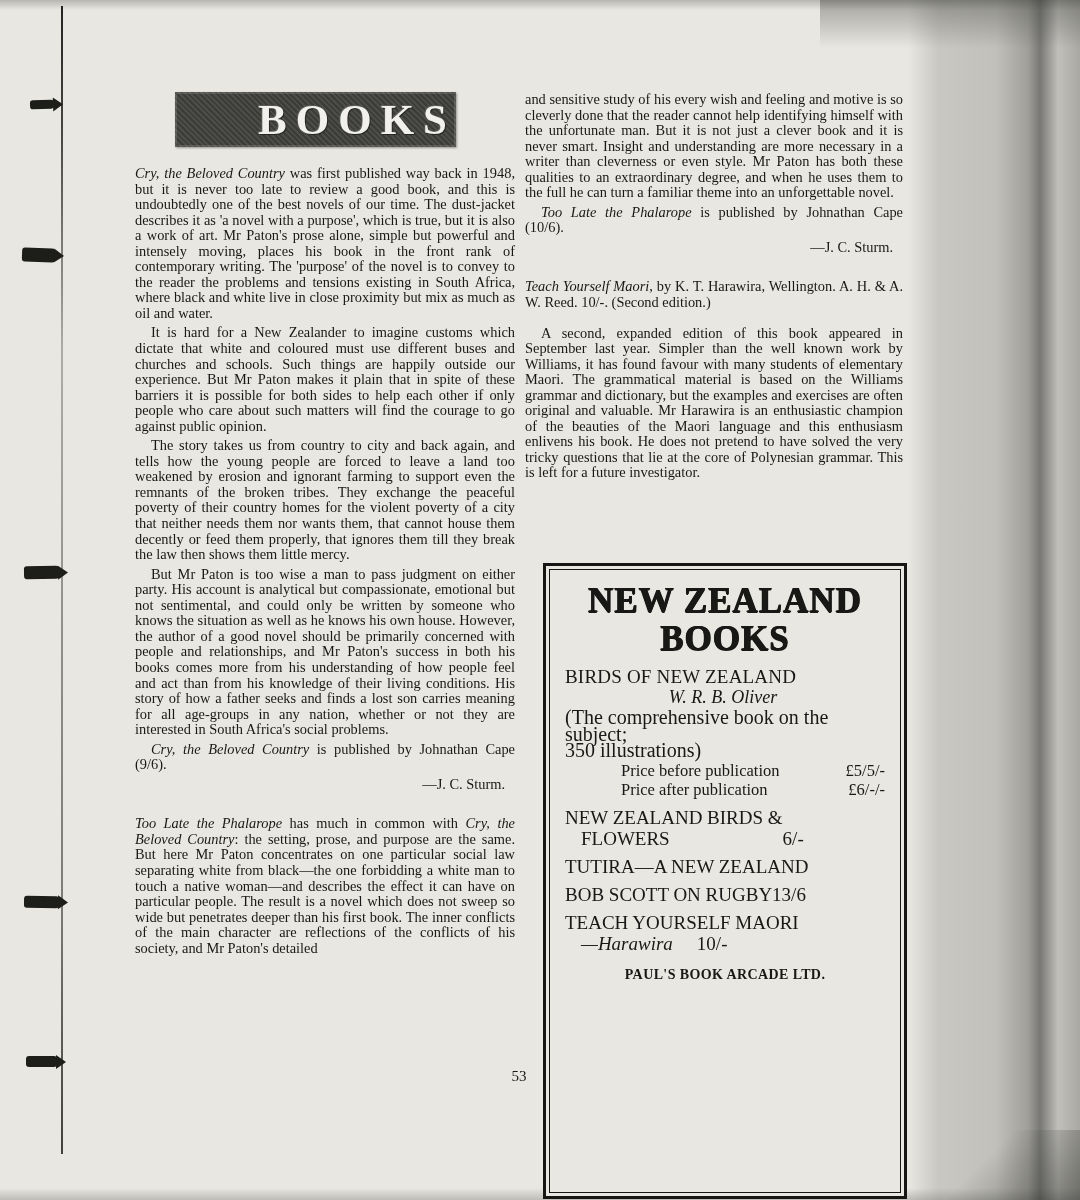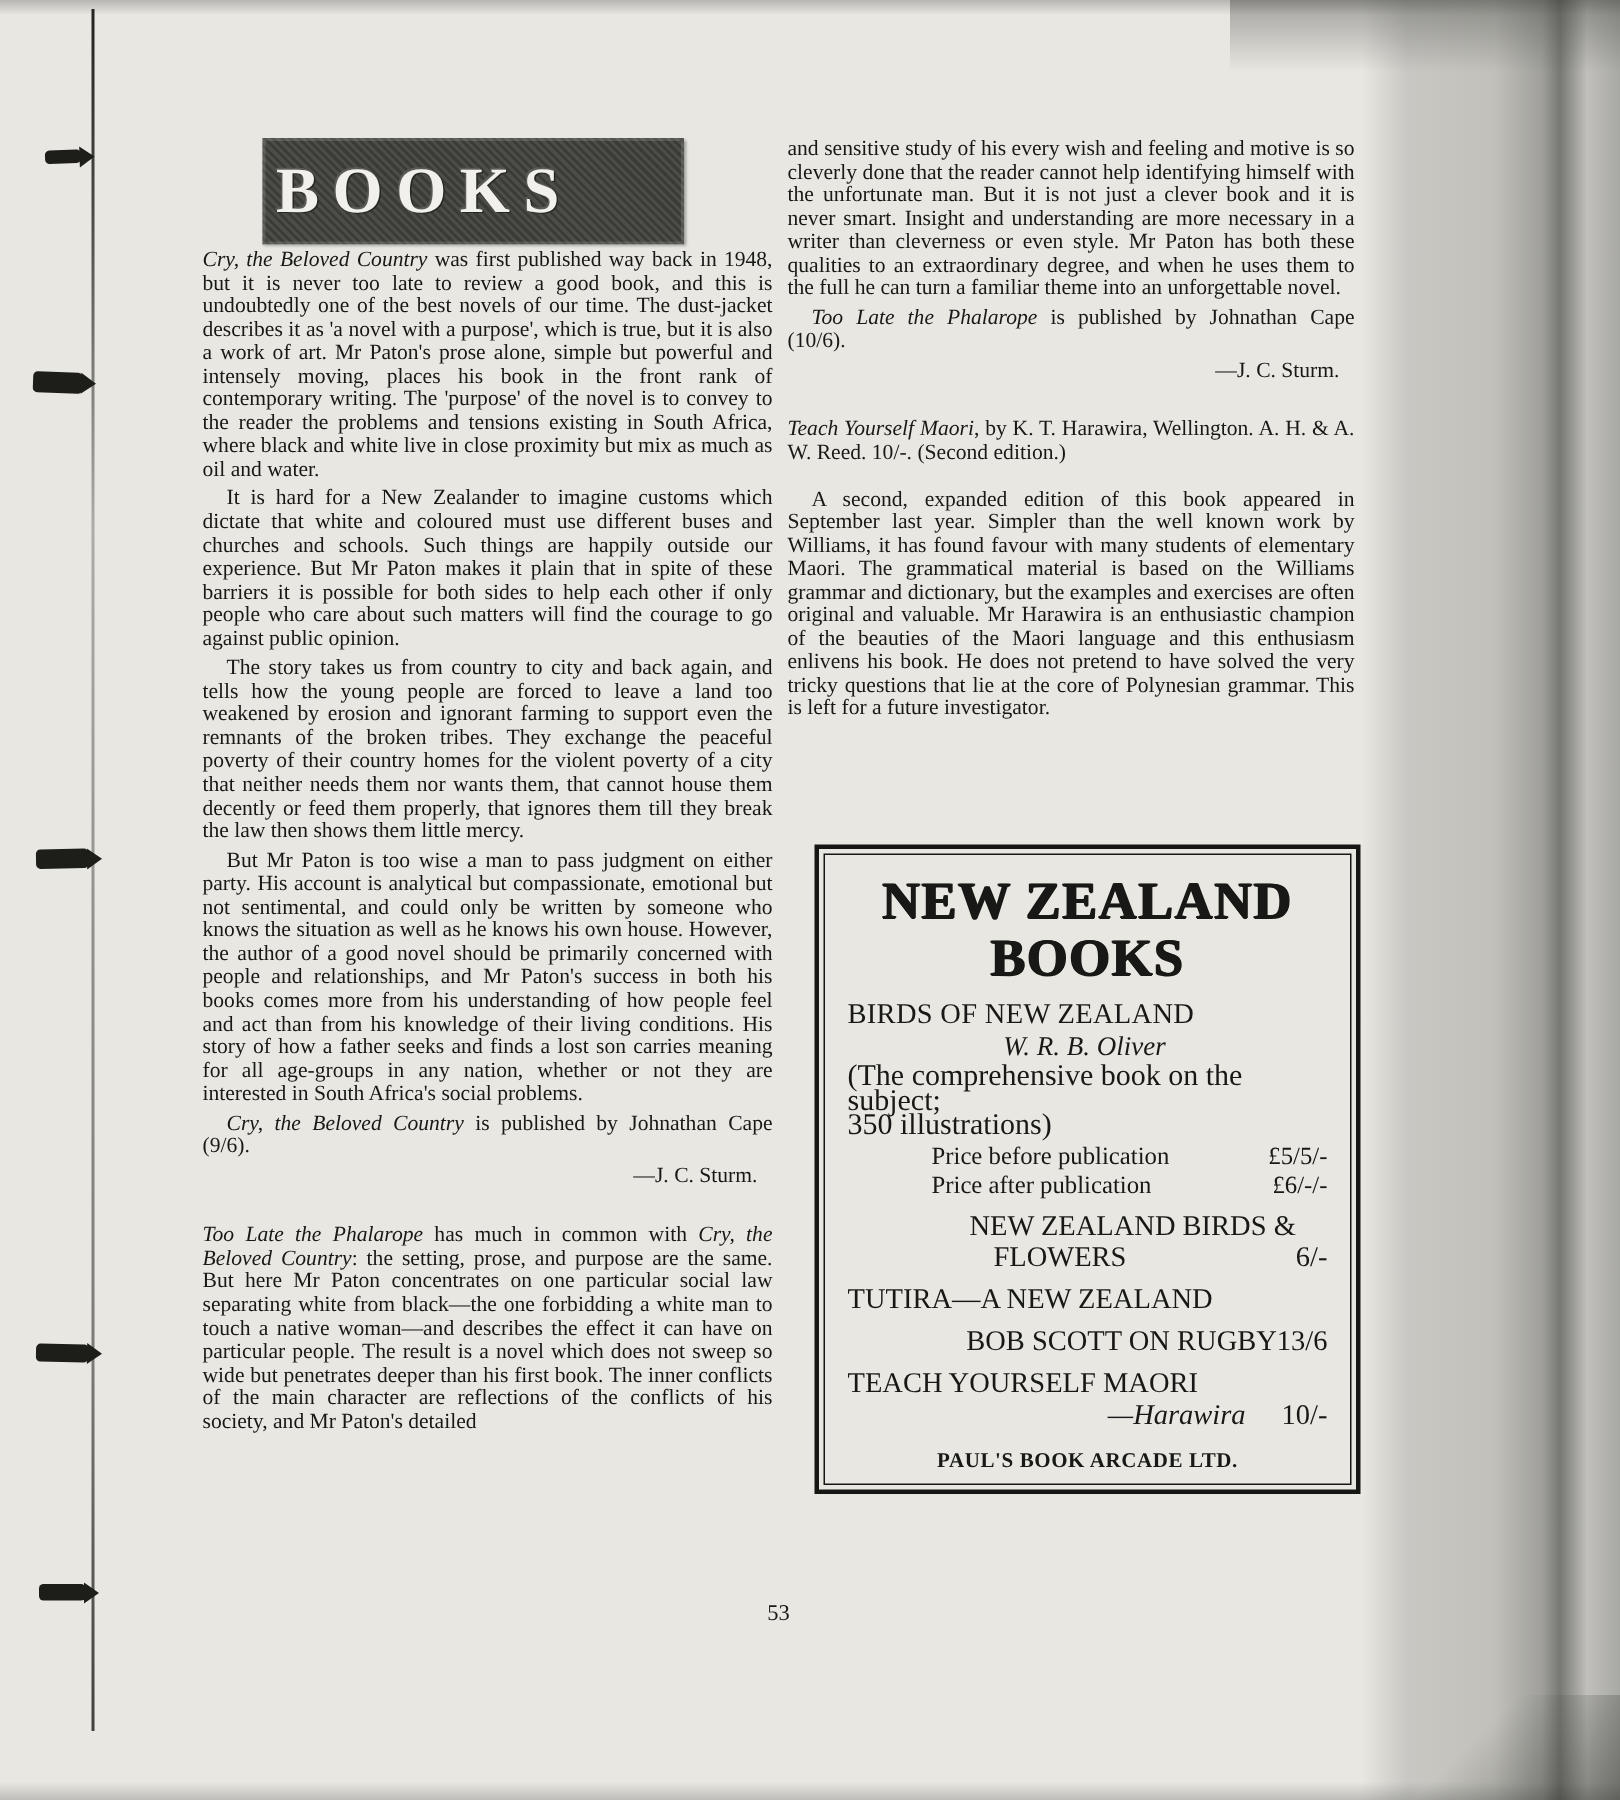--- a/index.html
+++ b/index.html
@@ -33,52 +33,52 @@
   .mark{position:absolute;background:#1d1d1a;border-radius:3px;}
   .mark::after{content:"";position:absolute;right:-9px;top:50%;
     transform:translateY(-50%);border-left:10px solid #1d1d1a;
     border-top:7px solid transparent;border-bottom:7px solid transparent;}
   .m1{left:30px;top:100px;width:24px;height:9px;transform:rotate(-2deg);}
   .m2{left:22px;top:248px;width:33px;height:14px;transform:rotate(2deg);}
   .m3{left:24px;top:566px;width:35px;height:13px;transform:rotate(-1deg);}
   .m4{left:24px;top:896px;width:35px;height:12px;transform:rotate(1deg);}
   .m5{left:26px;top:1056px;width:31px;height:11px;}
   
-  .books-banner{position:absolute;left:175px;top:92px;width:281px;height:71px;
+  .books-banner{position:absolute;left:175px;top:92px;width:281px;height:55px;
     background:repeating-linear-gradient(45deg,#4c4c48 0 2px,#3b3b38 2px 4px);
-    display:flex;align-items:center;justify-content:flex-start;
+    display:flex;align-items:center;justify-content:flex-end;
     box-shadow:inset 0 0 0 2px rgba(230,230,225,.15), 1px 1px 2px rgba(0,0,0,.35);}
   .books-banner span{
     font-weight:700;font-size:43px;letter-spacing:9px;padding-left:9px;
     color:#f1f0ec;text-shadow:1px 1px 0 #262624, -1px -1px 0 #5a5a56;}
   
   .col{position:absolute;font-size:14.4px;line-height:15.55px;text-align:justify;}
   .col-left{left:131px;top:162px;width:388px;}
   .col-right{left:521px;top:88px;width:386px;}
   .col p{margin:4px;}
   .ind{text-indent:16px;}
   .sig{text-align:right;padding-right:10px;margin-top:2px;}
   .gap-md{height:16px;}
   .gap-sm{height:7px;}
   .it{font-style:italic;}
   
-  .ad{position:absolute;left:543px;top:563px;width:364px;height:433px;
+  .ad{position:absolute;left:543px;top:563px;width:364px;height:636px;
     box-sizing:border-box;border:3px solid #161614;padding:3px;background:#e8e7e2;}
   .ad-inner{box-sizing:border-box;border:1px solid #161614;width:100%;height:100%;
     padding:10px 15px 8px;overflow:hidden;}
   .ad-title{font-weight:700;font-size:35px;line-height:38px;text-align:center;
     letter-spacing:1px;margin:2px 0 8px;
     text-shadow:.6px 0 0 currentColor,-.6px 0 0 currentColor,0 .5px 0 currentColor;}
   .ad-book{font-size:19px;line-height:21px;}
   .ad-name{letter-spacing:.2px;}
   .ad-author{text-align:center;font-style:italic;font-size:18px;padding-right:4px;}
   .ad-note{font-size:20px;line-height:16.5px;margin:1px 0 2px;}
   .price-row{display:flex;justify-content:space-between;font-size:16.5px;
     line-height:19.5px;padding-left:56px;}
-  .book-row{display:flex;justify-content:flex-end;align-items:flex-end;
+  .book-row{display:flex;justify-content:flex-start;align-items:flex-end;
     margin-top:7px;}
   .sub{padding-left:16px;}
   .price-line{text-align:right;font-size:19px;line-height:21px;padding-right:2px;}
   .ad-footer{font-style:italic;font-size:17.5px;line-height:19.5px;
     text-align:center;margin-top:9px;}
   .ad-store{font-family:Liberation Serif, serif;font-weight:700;
     font-size:14px;line-height:25px;text-align:center;margin-top:8px;letter-spacing:.4px;}
   
   .page-number{position:absolute;left:499px;top:1068px;width:40px;
     text-align:center;font-size:15px;}

